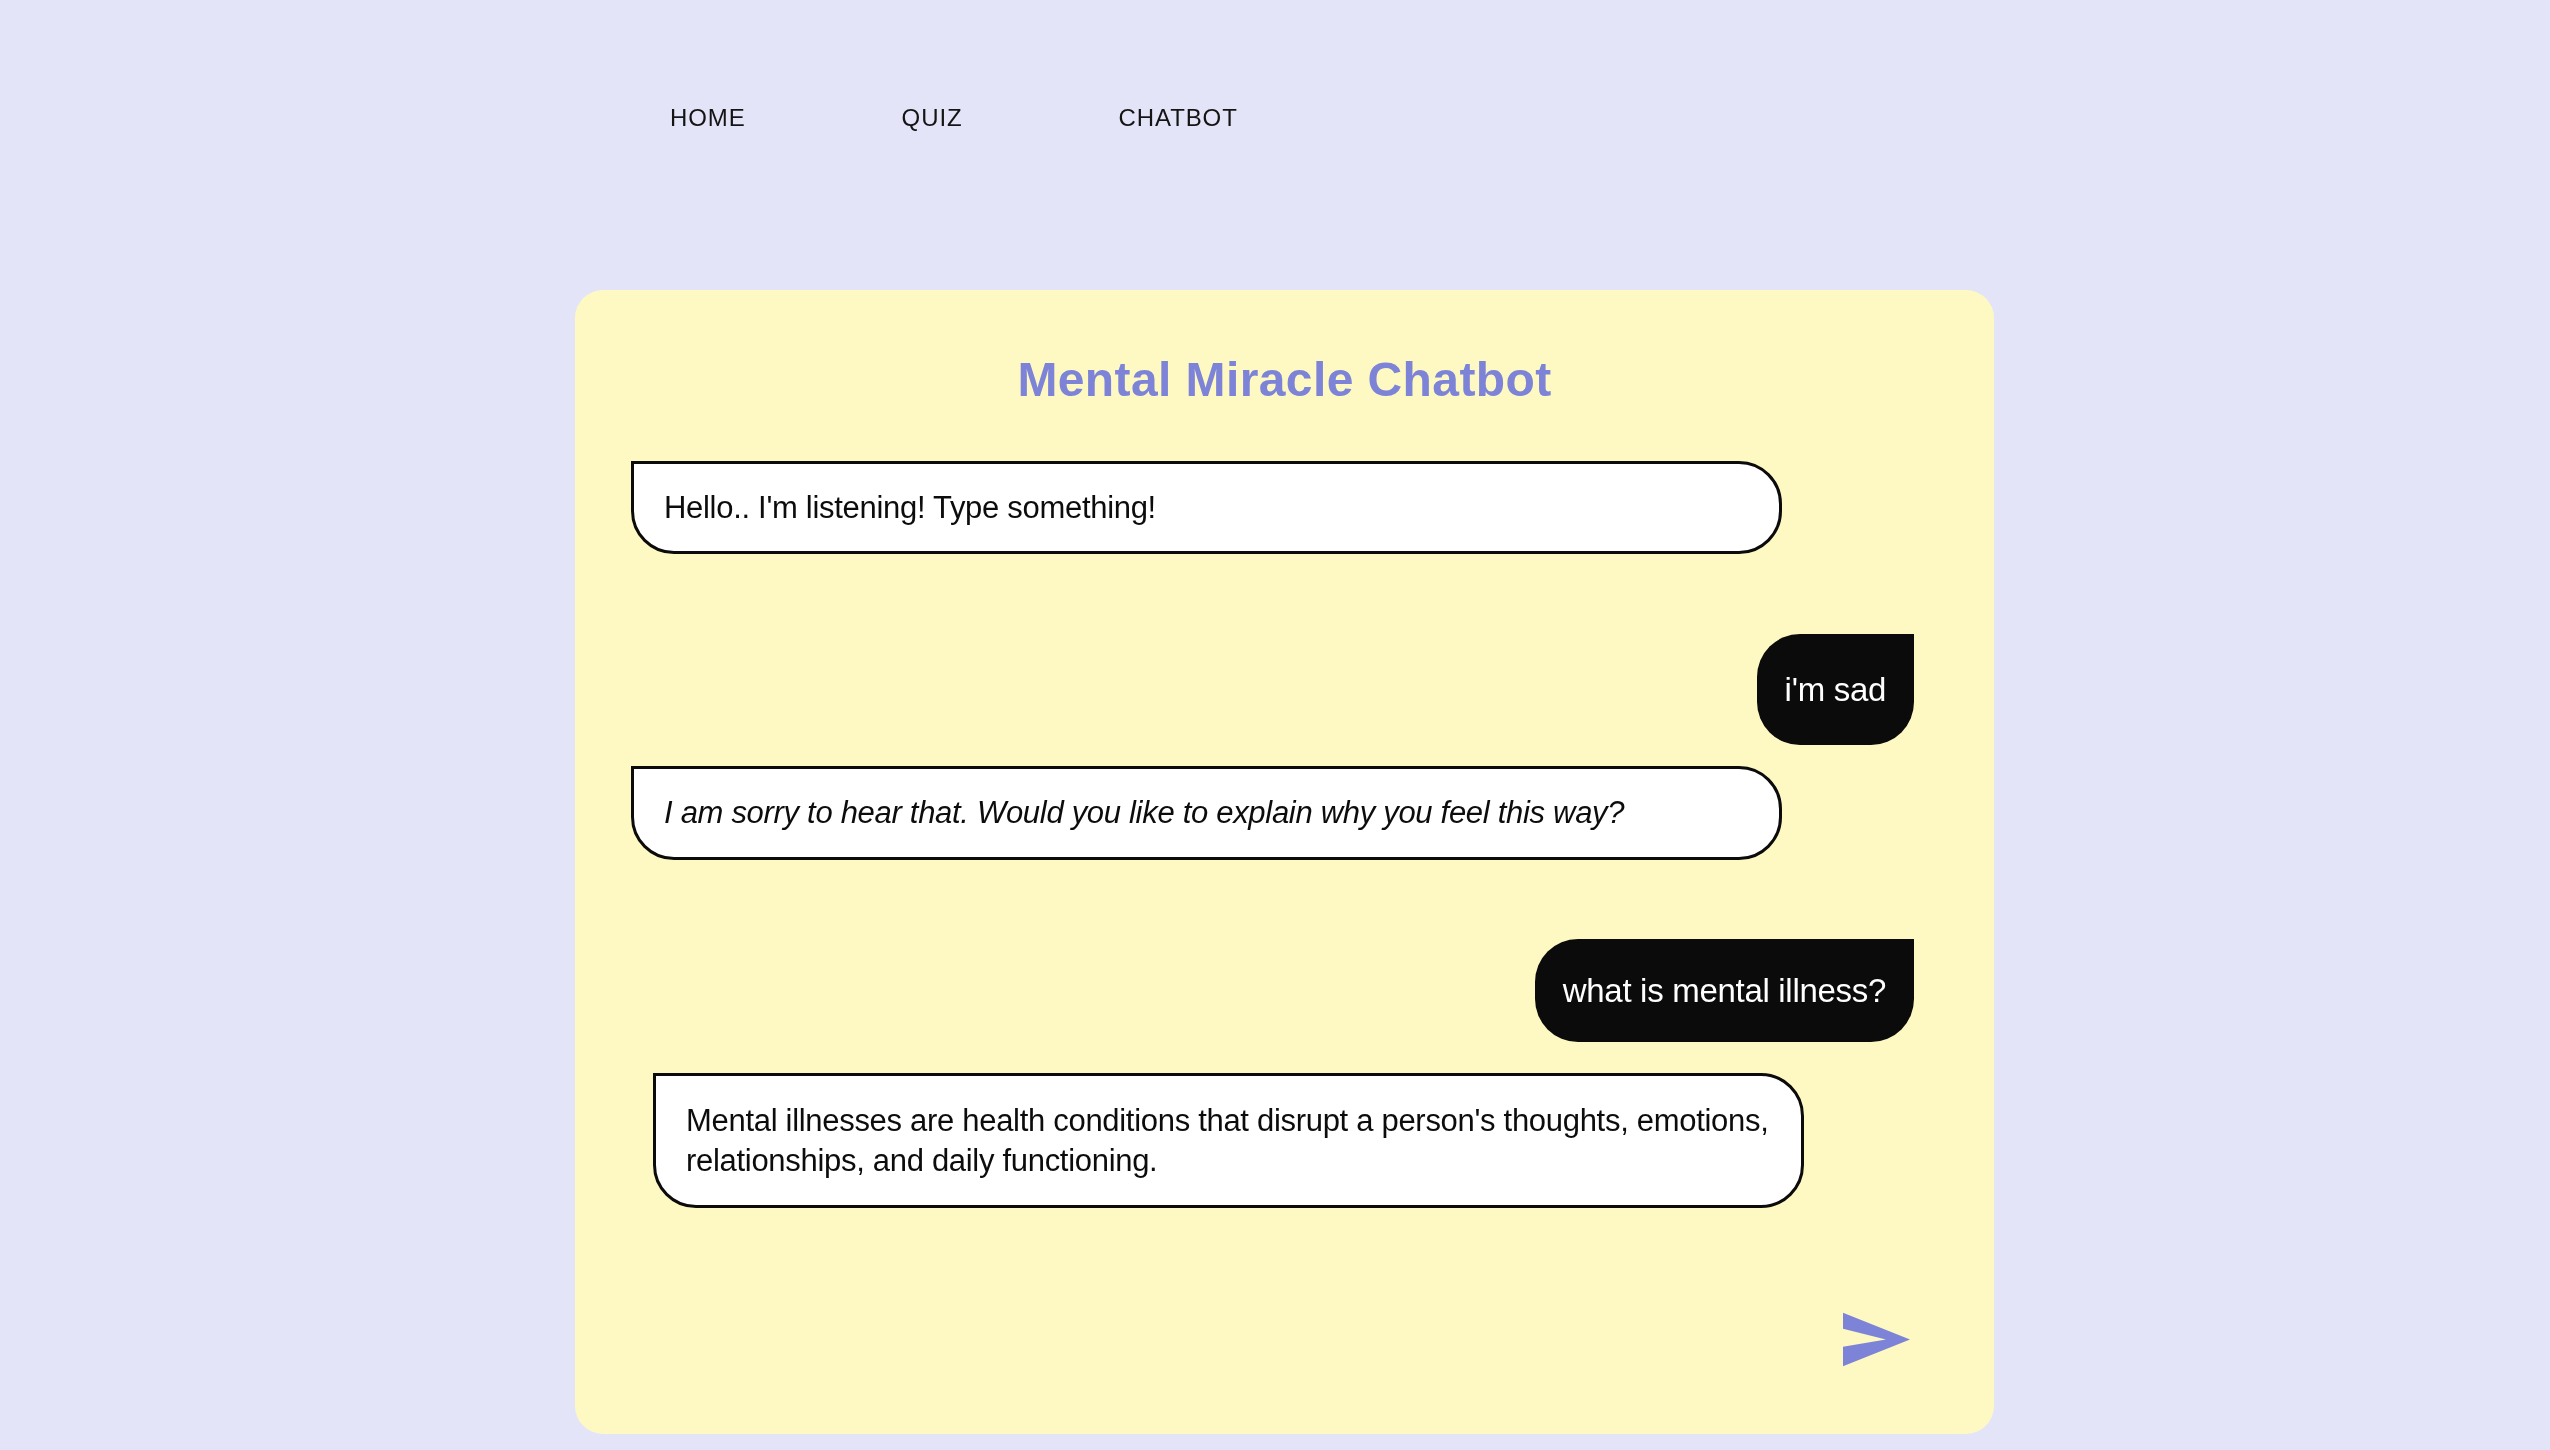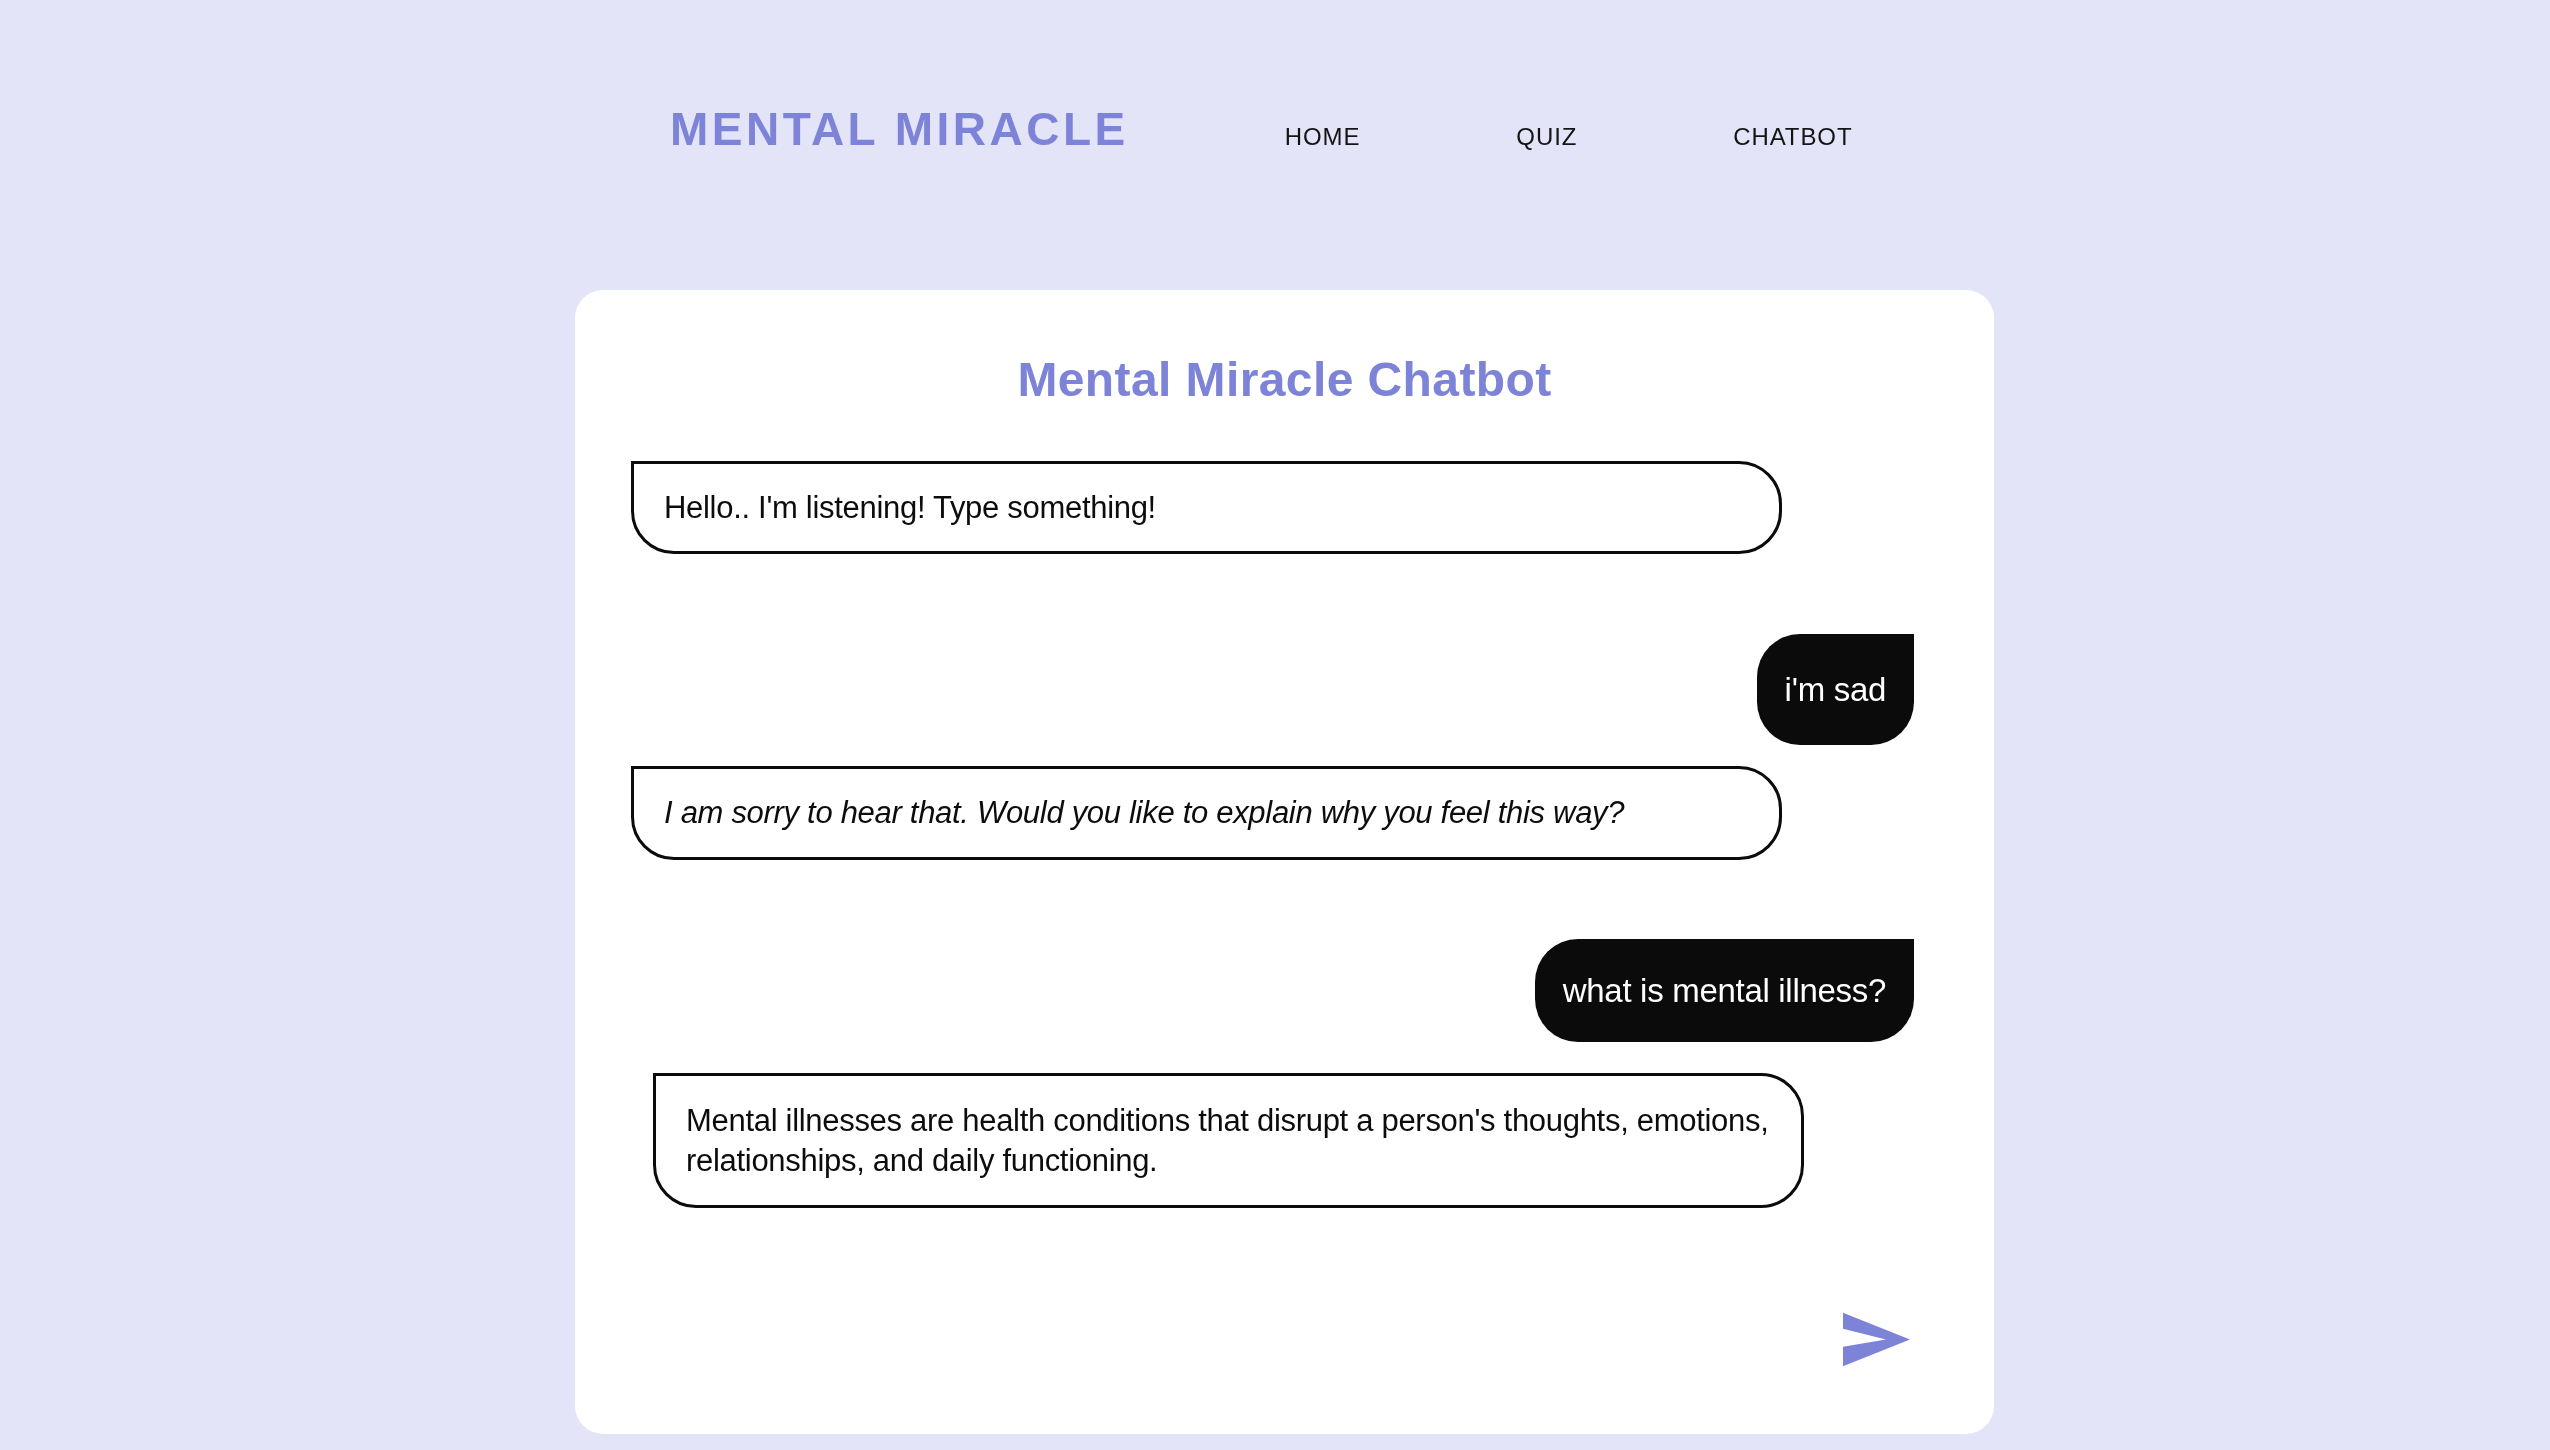--- a/index.html
+++ b/index.html
@@ -35,21 +35,21 @@
     line-height: 1;
     text-decoration: none;
     cursor: pointer;
   }
 
   
   .chatbot-card {
     position: absolute;
     left: 575px; top: 290px;
     width: 1419px; height: 1144px;
-    background: #ffffff;
+    background: #fef9c3;
     border-radius: 28px;
   }
   .chatbot-title {
     position: absolute;
     left: 0; top: 62px;
     width: 100%;
     text-align: center;
     font-size: 48px;
     font-weight: bold;
     color: #7d84d8;
@@ -117,21 +117,20 @@
     display: flex;
     align-items: center;
     justify-content: center;
   }
   .send-button svg { width: 67px; height: 55px; display: block; }
 </style>
 </head>
 <body>
 
 <header class="site-header">
-  <div class="logo">MENTAL MIRACLE</div>
   <a class="nav-link">HOME</a>
   <a class="nav-link">QUIZ</a>
   <a class="nav-link">CHATBOT</a>
 </header>
 
 <main class="chatbot-card">
   <h1 class="chatbot-title">Mental Miracle Chatbot</h1>
 
   <div class="bubble bot-bubble msg-1">Hello.. I'm listening! Type something!</div>
   <div class="bubble user-bubble msg-2">i'm sad</div>

